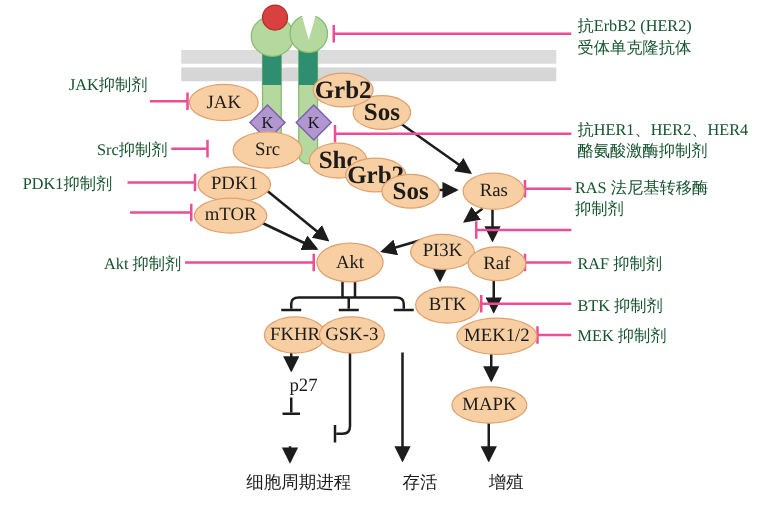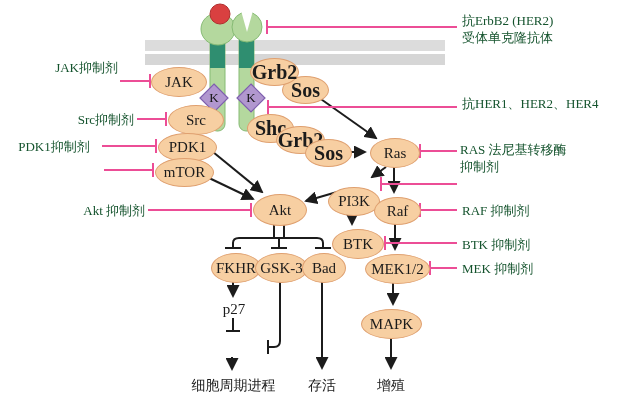--- a/index.html
+++ b/index.html
@@ -4,21 +4,21 @@
 <style>
   html,body { margin:0; padding:0; background:#ffffff; }
   .canvas { position:relative; width:618px; height:405px; background:#ffffff; overflow:hidden;
             font-family:"Liberation Serif","DejaVu Serif",serif; }
   .layer { position:absolute; left:0; top:0; width:618px; height:405px; }
   .node { position:absolute; border-radius:50%; background:#f7cfa2; border:1.3px solid #dfa070;
           display:flex; align-items:center; justify-content:center; font-size:15px; color:#1b1b1b; }
   .node.sm { font-size:20px;font-weight:bold; }
   .plabel { position:absolute; color:#14532d; font-size:13px; line-height:17px; white-space:nowrap; }
   .plabel.r { text-align:right; }
-  .blabel { position:absolute; color:#1b1b1b; font-size:14px; white-space:nowrap; text-align:center; }
+  .blabel { position:absolute; color:#1b1b1b; font-size:14px; white-space:nowrap; text-align:right; }
   .k-letter { position:absolute; width:20px; height:16px; font-size:13px; color:#151515;
               text-align:center; line-height:16px; }
 </style>
 </head>
 <body>
 
 <div class="canvas">
 
   <svg class="layer" viewBox="0 0 618 405">
     <defs>
@@ -105,53 +105,53 @@
       <path d="M420,210 L457,210"></path>
         <path d="M420,203 L420,217"></path>
       <path d="M385,243 L457,243"></path>
         <path d="M385,236 L385,250"></path>
       <path d="M430,268 L457,268"></path>
         <path d="M430,261 L430,275"></path>
     </g>
   </svg>
 
   <div class="node" style="left:151px;top:67px;width:54px;height:28px;">JAK</div>
-  <div class="node" style="left:168px;top:105px;width:54px;height:28px;">Src</div>
+  <div class="node" style="left:186px;top:105px;width:54px;height:28px;">Src</div>
   <div class="node" style="left:158px;top:133px;width:57px;height:27px;">PDK1</div>
   <div class="node" style="left:155px;top:158px;width:57px;height:27px;">mTOR</div>
   <div class="node sm" style="left:282px;top:76px;width:45px;height:26px;">Sos</div>
   <div class="node sm" style="left:250px;top:58px;width:47px;height:26px;">Grb2</div>
   <div class="node sm" style="left:247px;top:114px;width:45px;height:27px;">Shc</div>
   <div class="node sm" style="left:276px;top:126px;width:47px;height:26px;">Grb2</div>
   <div class="node sm" style="left:305px;top:139px;width:45px;height:26px;">Sos</div>
   <div class="node" style="left:370px;top:138px;width:48px;height:28px;">Ras</div>
   <div class="node" style="left:328px;top:171px;width:50px;height:27px;margin-top:16px;">PI3K</div>
   <div class="node" style="left:253px;top:194px;width:52px;height:30px;">Akt</div>
   <div class="node" style="left:332px;top:229px;width:50px;height:28px;">BTK</div>
   <div class="node" style="left:374px;top:197px;width:45px;height:26px;">Raf</div>
   <div class="node" style="left:365px;top:254px;width:63px;height:28px;">MEK1/2</div>
   <div class="node" style="left:361px;top:309px;width:59px;height:28px;">MAPK</div>
   <div class="node" style="left:211px;top:253px;width:48px;height:28px;">FKHR</div>
   <div class="node" style="left:255px;top:253px;width:51px;height:28px;">GSK-3</div>
-  <div class="node" style="left:302px;top:253px;width:42px;height:28px;">Bad</div>
 
   <div class="k-letter" style="left:204px;top:90px;">K</div>
   <div class="k-letter" style="left:241px;top:90px;">K</div>
 
   <div class="plabel r" style="left:28px;top:59px;width:90px;">JAK抑制剂</div>
   <div class="plabel r" style="left:44px;top:111px;width:90px;">Src抑制剂</div>
   <div class="plabel r" style="left:9px;top:138px;width:90px;text-align:center;">PDK1抑制剂</div>
   <div class="plabel r" style="left:55px;top:202px;width:90px;">Akt 抑制剂</div>
 
   <div class="plabel" style="left:462px;top:12px;">
     <div>抗ErbB2 (HER2)</div>
     <div>受体单克隆抗体</div>
   </div>
   <div class="plabel" style="left:462px;top:95px;">
     <div>抗HER1、HER2、HER4</div>
+    <div>酪氨酸激酶抑制剂</div>
   </div>
   <div class="plabel" style="left:460px;top:141px;">
     <div>RAS 法尼基转移酶</div>
     <div>抑制剂</div>
   </div>
   <div class="plabel" style="left:462px;top:202px;">RAF 抑制剂</div>
   <div class="plabel" style="left:462px;top:236px;">BTK 抑制剂</div>
   <div class="plabel" style="left:462px;top:260px;">MEK 抑制剂</div>
 
   <div class="blabel" style="left:214px;top:301px;width:40px;font-size:15px;">p27</div>

